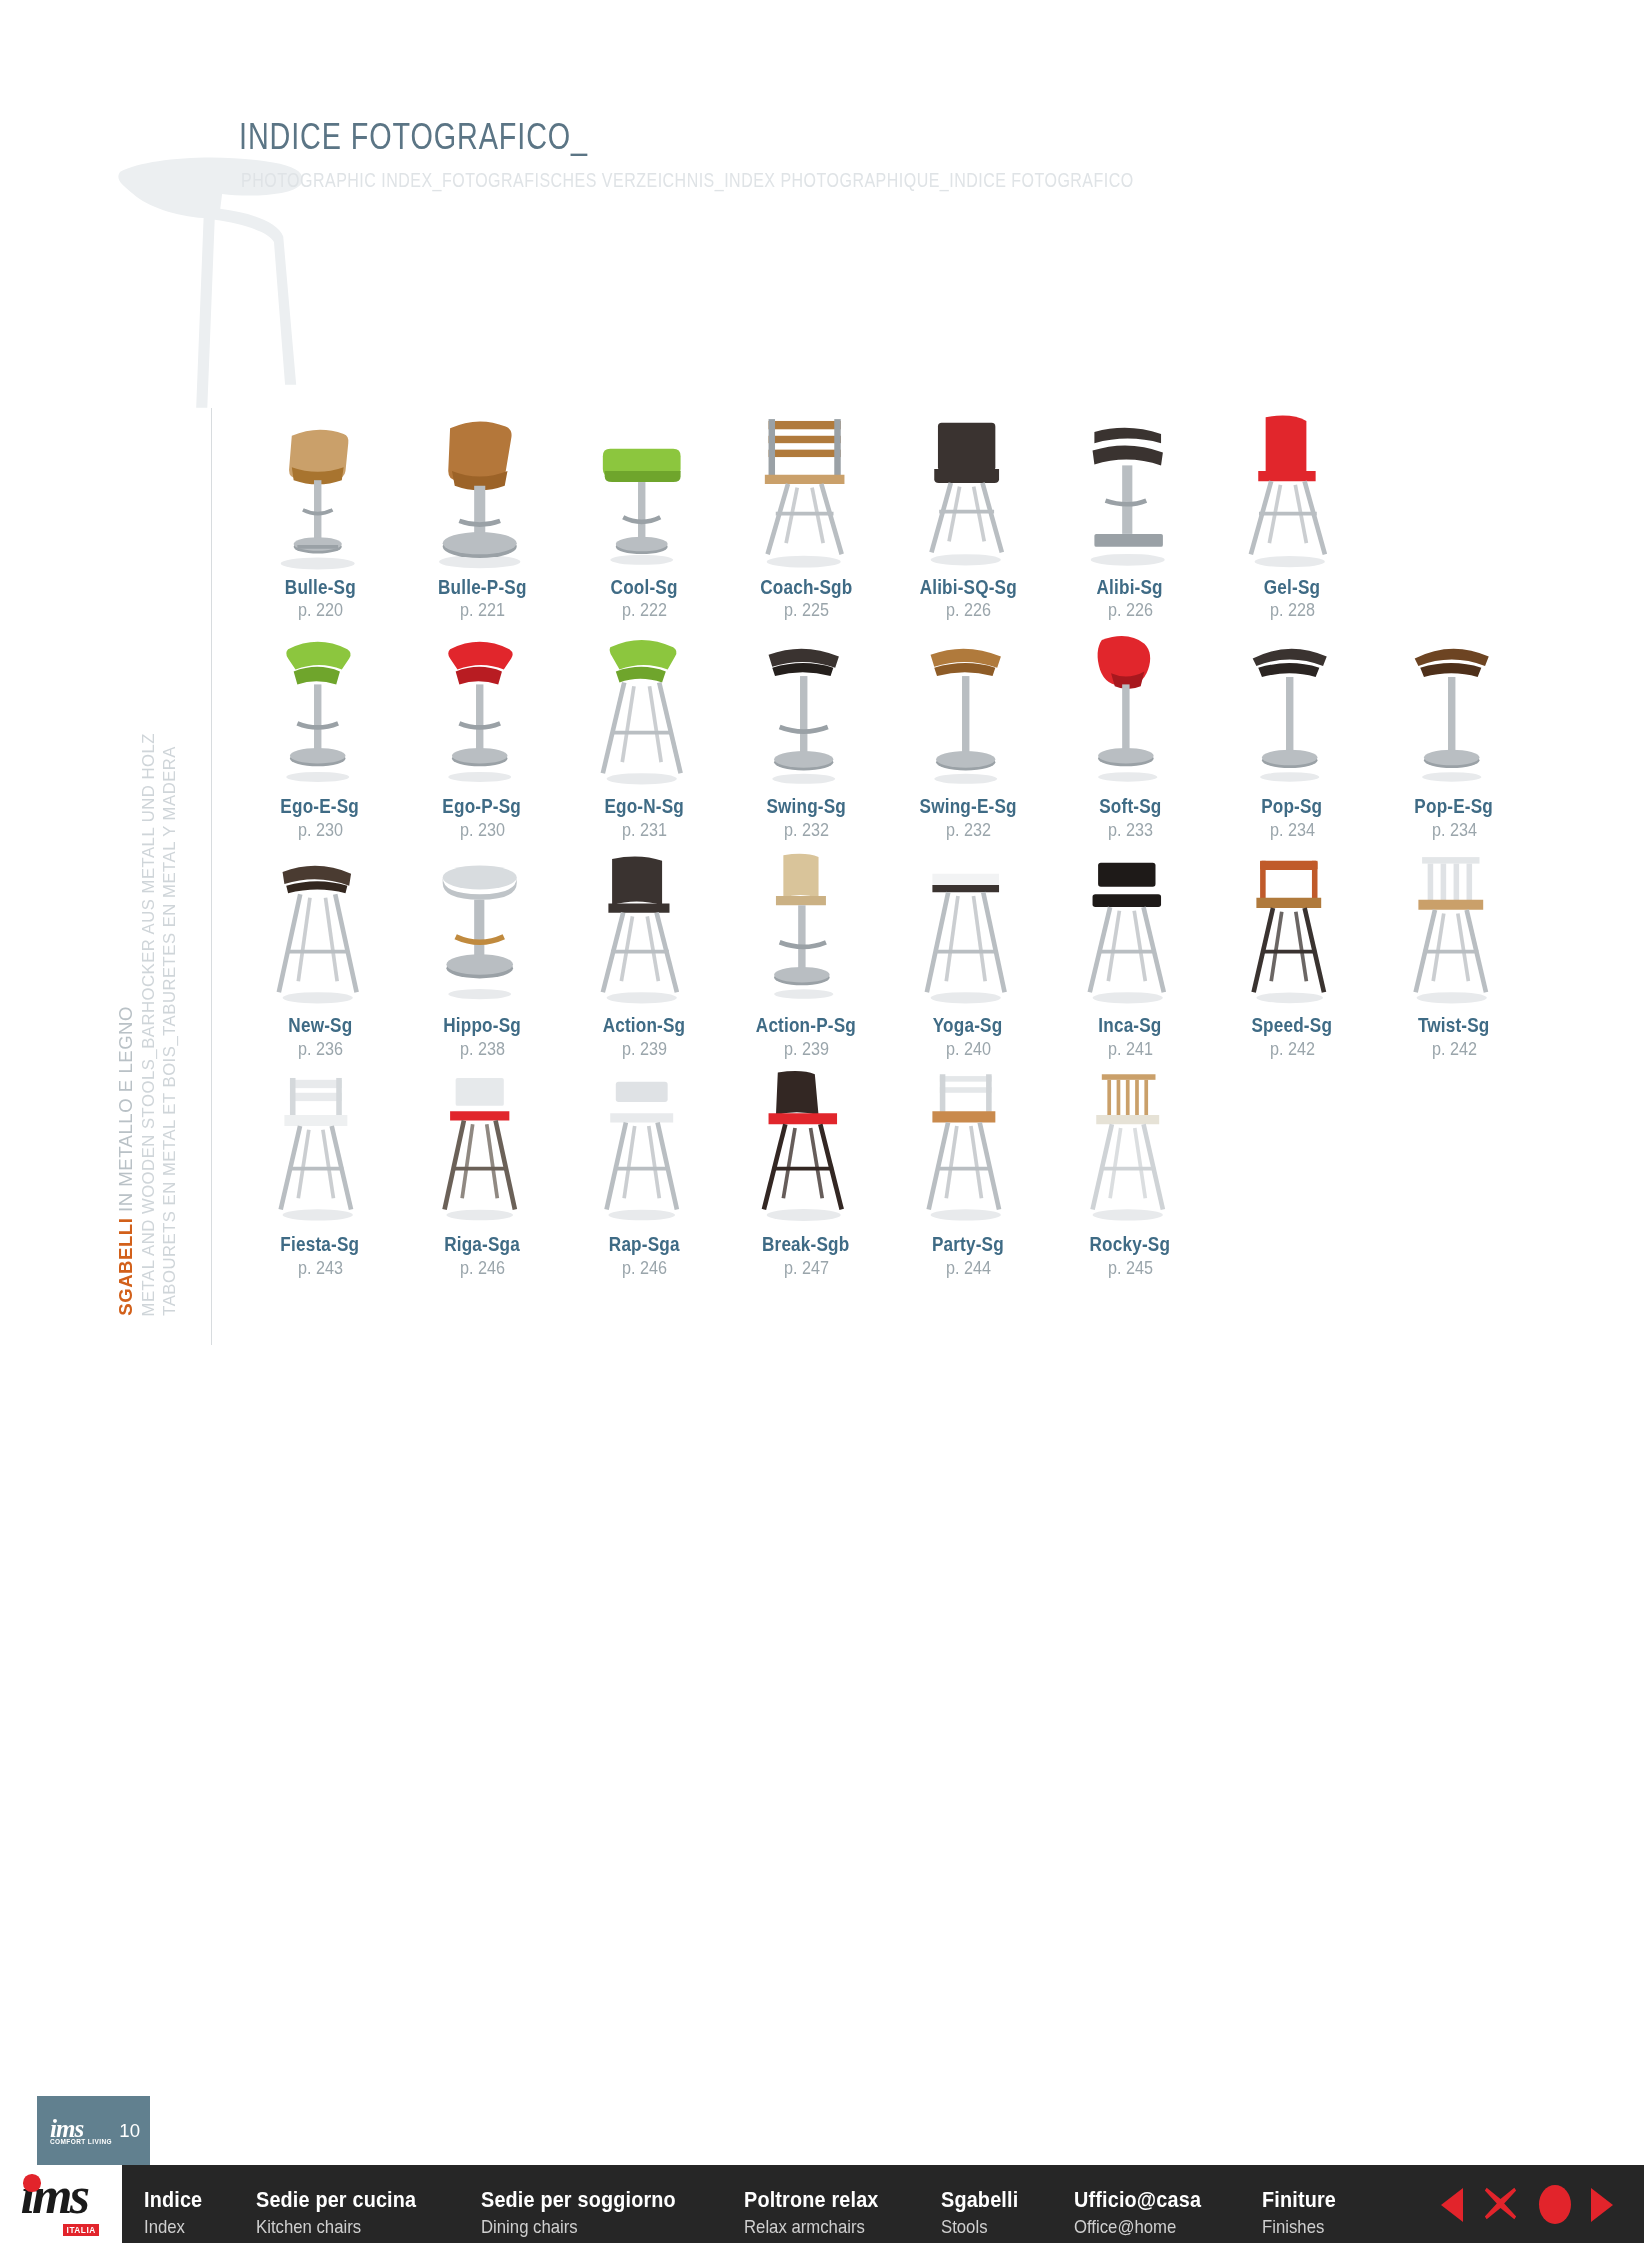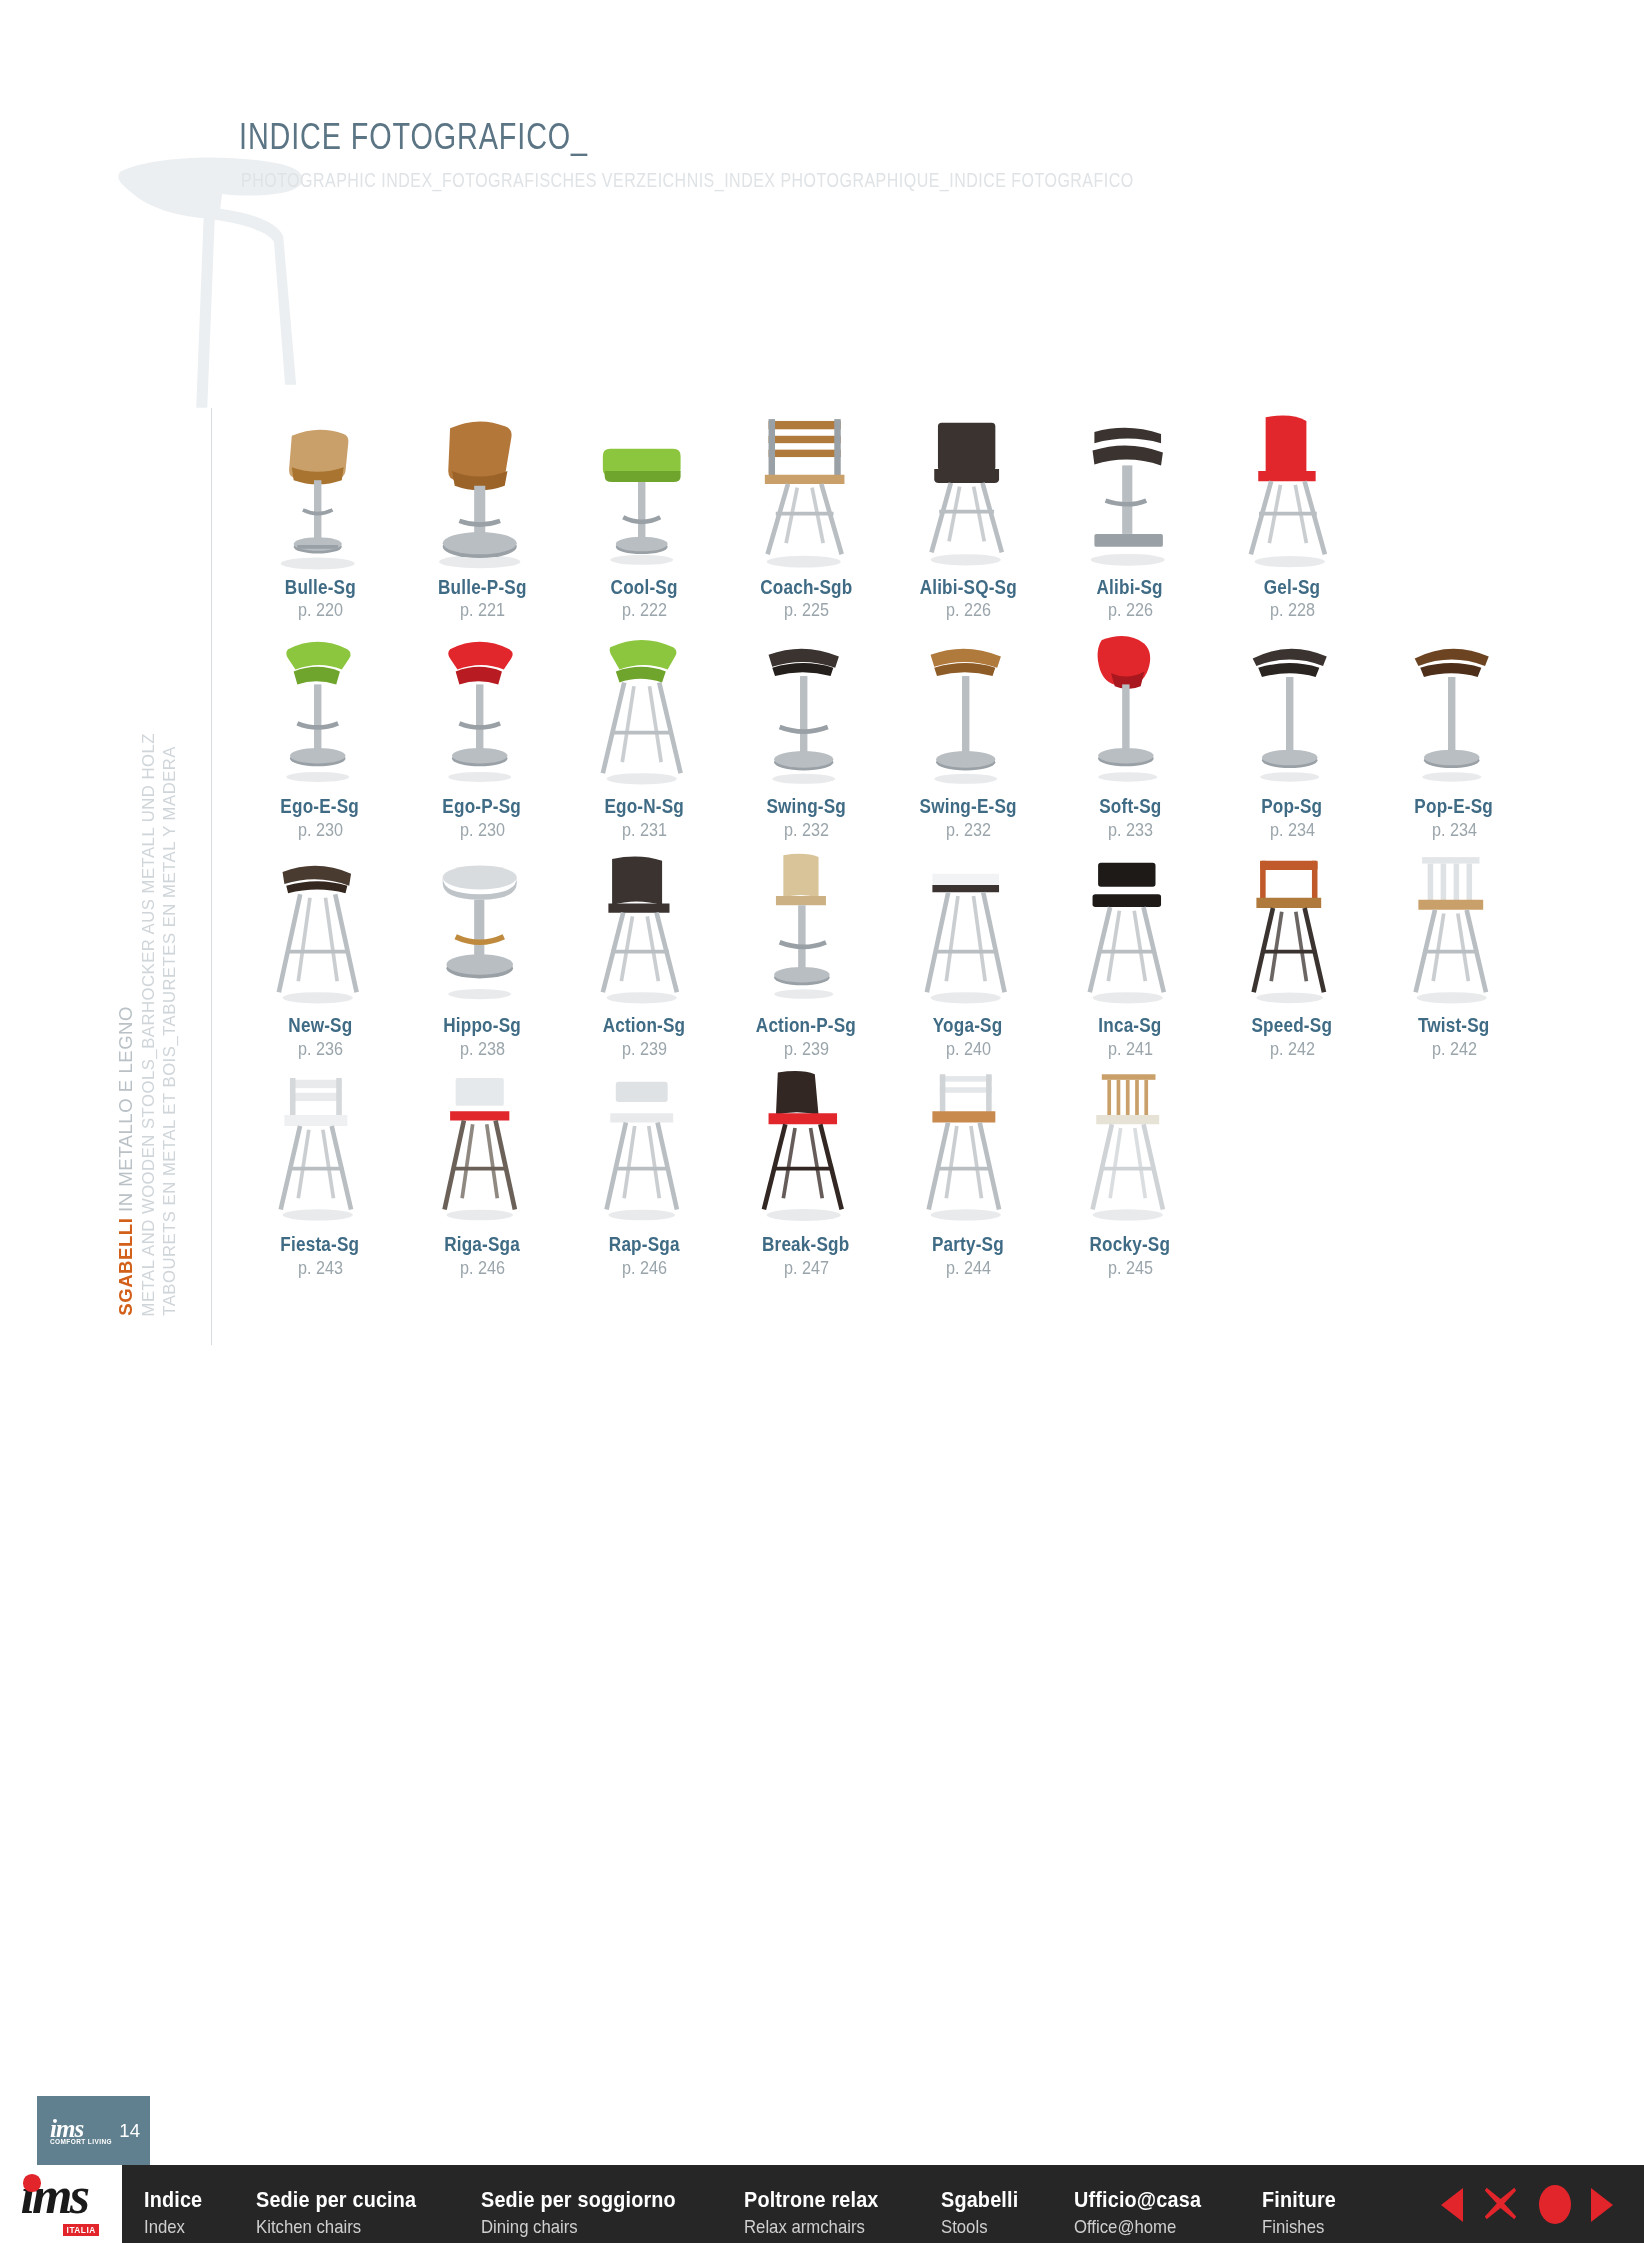--- a/index.html
+++ b/index.html
@@ -648,21 +648,21 @@
         <div class="ppage">p. 245</div>
       </div>
     </div>
   </div>
 
 <div id="page-chip">
   <div class="ims-mini">
     <span class="w">ims</span>
     <span class="t">COMFORT LIVING</span>
   </div>
-  <div class="pnum">14</div>
+  <div class="pnum">10</div>
 </div>
 
 <div id="footer-bar">
   <div id="footer-dark"></div>
 
   <div id="ims-logo">
     <span class="dot"></span>
     <span class="word">ims</span>
     <span class="italia">ITALIA</span>
   </div>

